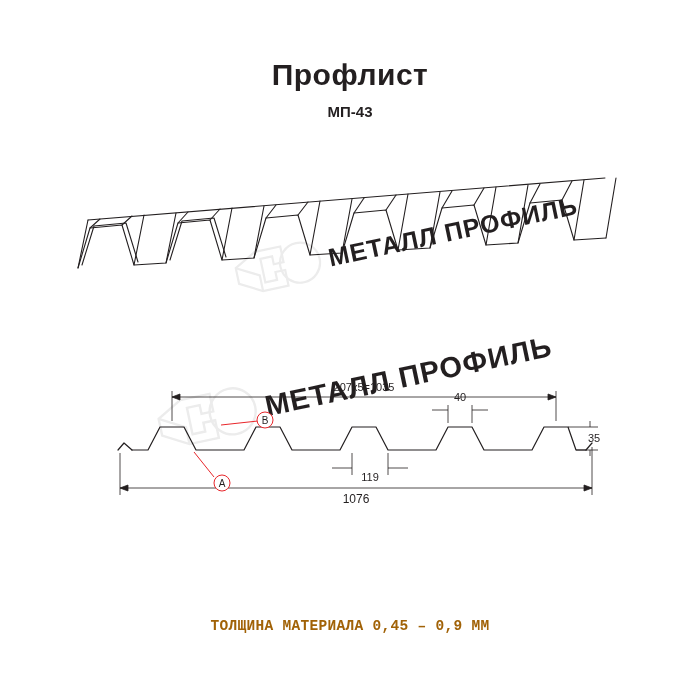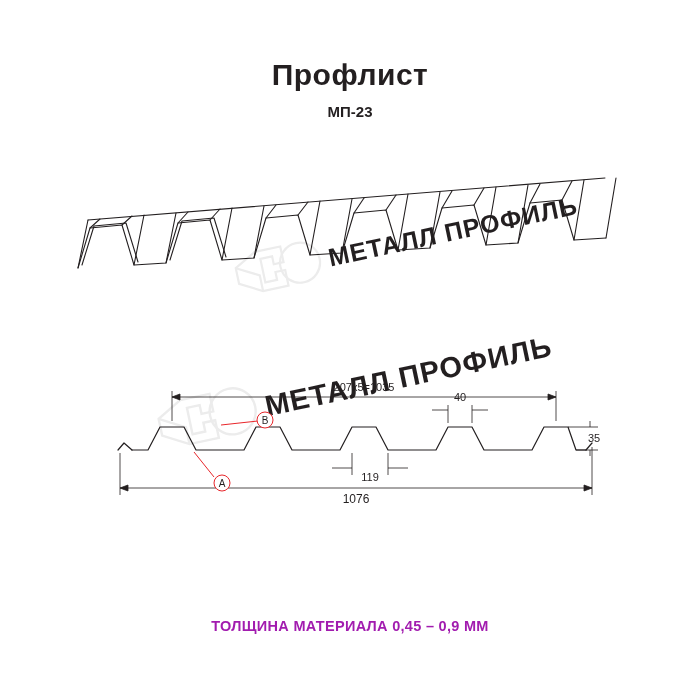--- a/index.html
+++ b/index.html
@@ -42,21 +42,22 @@
   }
   .footer-note {
     position: absolute;
     top: 618px;
     left: 0;
     width: 700px;
     text-align: center;
     font-size: 14.5px;
     font-weight: bold;
     letter-spacing: 0.3px;
-    color: #a21caf;
+    color: #a16207;
+    font-family: Liberation Mono, monospace;
   }
   .iso-view {
     position: absolute;
     top: 160px;
     left: 60px;
     width: 590px;
     height: 160px;
   }
   .section-view {
     position: absolute;
@@ -75,21 +76,21 @@
   .wm2 { top: 352px; left: 135px; }
   svg { display: block; overflow: visible; }
   text { font-family: "Liberation Sans", sans-serif; fill: #231f20; }
 </style>
 </head>
 <body>
 
 <div class="page">
 
   <div class="title">Профлист</div>
-  <div class="subtitle">МП-23</div>
+  <div class="subtitle">МП-43</div>
 
   <div class="wm wm1">
     <svg width="330" height="95" viewBox="0 0 330 95" aria-hidden="true">
       <g transform="rotate(-12 165 47)">
         <g fill="none" stroke="#ececec" stroke-width="2.2">
           <path d="M22 26 L44 14 L70 14 L70 30 L60 30 L60 22 L48 22 L48 46 L60 46 L60 38 L70 38 L70 54 L44 54 L22 42 Z"></path>
           <path d="M22 26 L44 38 L44 54"></path>
         </g>
         <circle cx="86" cy="34" r="20" fill="none" stroke="#ececec" stroke-width="2.2"></circle>
         <text x="115" y="44" font-size="25" font-weight="bold" fill="#ececec" letter-spacing="1">МЕТАЛЛ ПРОФИЛЬ</text>

